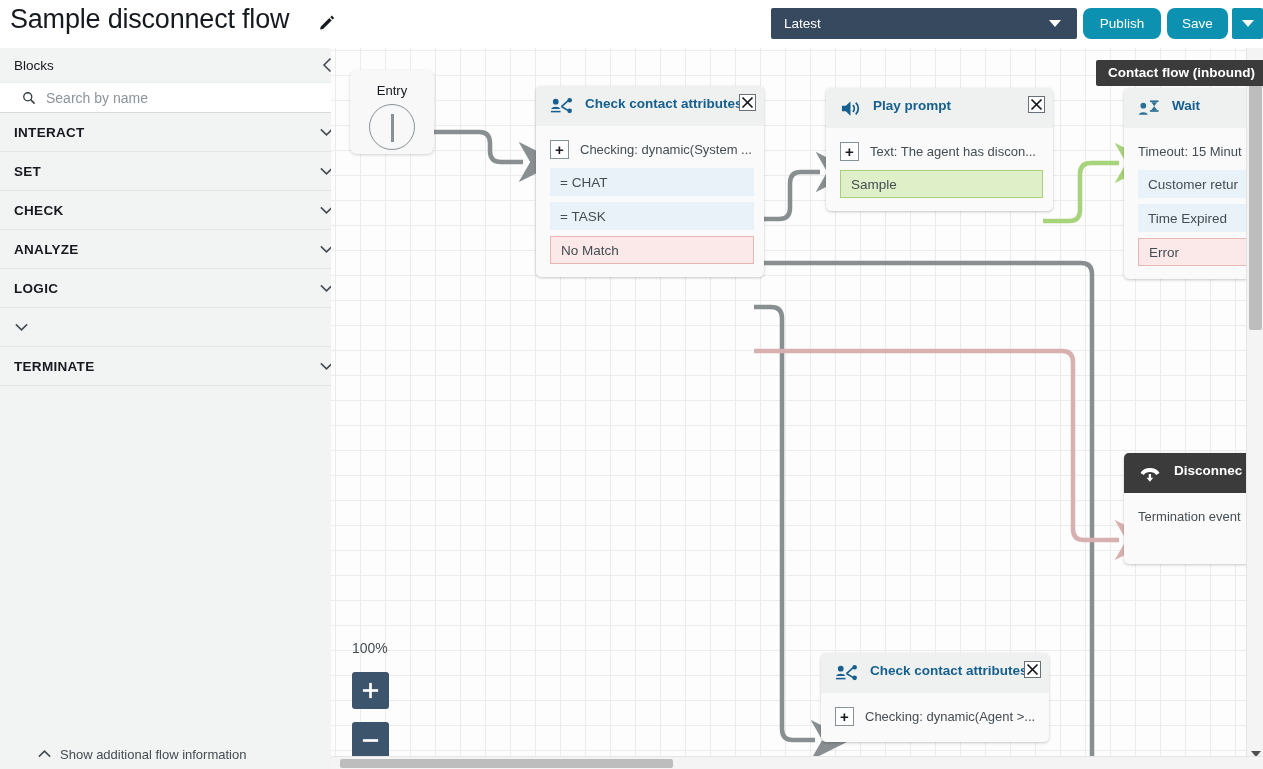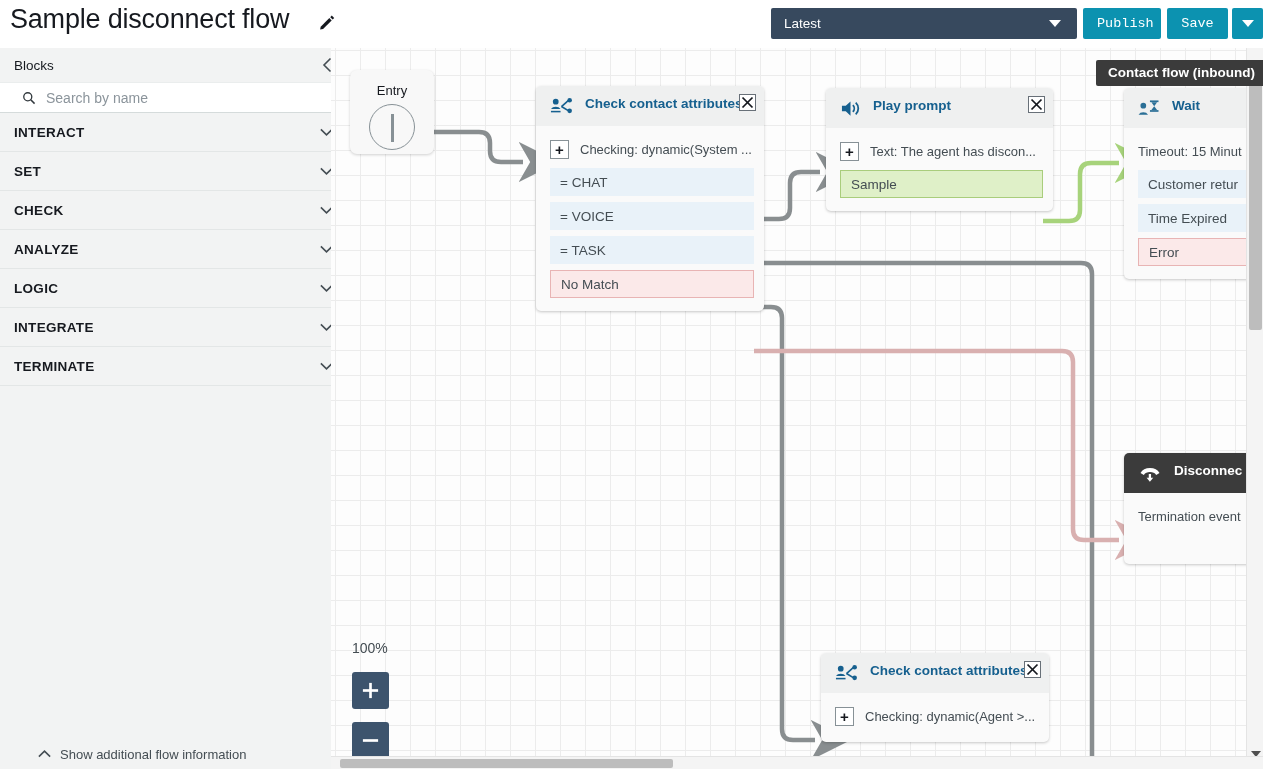--- a/index.html
+++ b/index.html
@@ -43,23 +43,23 @@
   }
   .caret-down {
     width: 0; height: 0;
     border-left: 6px solid transparent;
     border-right: 6px solid transparent;
     border-top: 7px solid #ffffff;
     margin-right: 16px;
   }
   .btn-teal {
     position: absolute; top: 8px; height: 31px;
-    background: #0c92b0; border: none; border-radius: 2px;
+    background: #0c92b0; border: none; border-radius: 8px;
     color: #ffffff; font-size: 13.5px;
-    font-family: Liberation Mono, monospace;
+    font-family: Liberation Sans, sans-serif;
     cursor: pointer; padding: 0 14px;
     white-space: nowrap;
   }
   #publish-btn { left: 1083px; width: 78px; }
   #save-btn    { left: 1167px; width: 61px; }
   #save-menu-btn {
     position: absolute; left: 1232px; top: 8px;
     width: 31px; height: 31px;
     background: #0c92b0; border: none; border-radius: 2px;
     display: flex; align-items: center; justify-content: center;
@@ -346,21 +346,20 @@
       <path d="M2 2.2 L8 8 L14 2.2" fill="none" stroke="#444d53" stroke-width="1.7"></path>
     </svg>
   </div>
   <div class="cat-item">
     <span class="cat-label">LOGIC</span>
     <svg class="chev-down" viewBox="0 0 16 10">
       <path d="M2 2.2 L8 8 L14 2.2" fill="none" stroke="#444d53" stroke-width="1.7"></path>
     </svg>
   </div>
   <div class="cat-item">
-    <span class="cat-label">INTEGRATE</span>
     <svg class="chev-down" viewBox="0 0 16 10">
       <path d="M2 2.2 L8 8 L14 2.2" fill="none" stroke="#444d53" stroke-width="1.7"></path>
     </svg>
   </div>
   <div class="cat-item">
     <span class="cat-label">TERMINATE</span>
     <svg class="chev-down" viewBox="0 0 16 10">
       <path d="M2 2.2 L8 8 L14 2.2" fill="none" stroke="#444d53" stroke-width="1.7"></path>
     </svg>
   </div>
@@ -428,21 +427,20 @@
       </div>
     </div>
     <div class="node-body">
       <div class="node-param">
         <div class="plus-box">
             <span>+</span>
           </div>
         <div class="param-text">Checking: dynamic(System ...</div>
       </div>
       <div class="branch">= CHAT</div>
-      <div class="branch">= VOICE</div>
       <div class="branch">= TASK</div>
       <div class="branch error">No Match</div>
     </div>
   </div>
 
   <div class="node" id="node-play">
     <div class="node-head">
       <svg class="node-icon" width="21" height="19" viewBox="0 0 22 20">
         <path d="M2 7 L6 7 L11 2.5 L11 17.5 L6 13 L2 13 Z" fill="#16608f"></path>
         <path d="M13.5 6.5 A5 5 0 0 1 13.5 13.5" fill="none" stroke="#16608f" stroke-width="1.9"></path>

